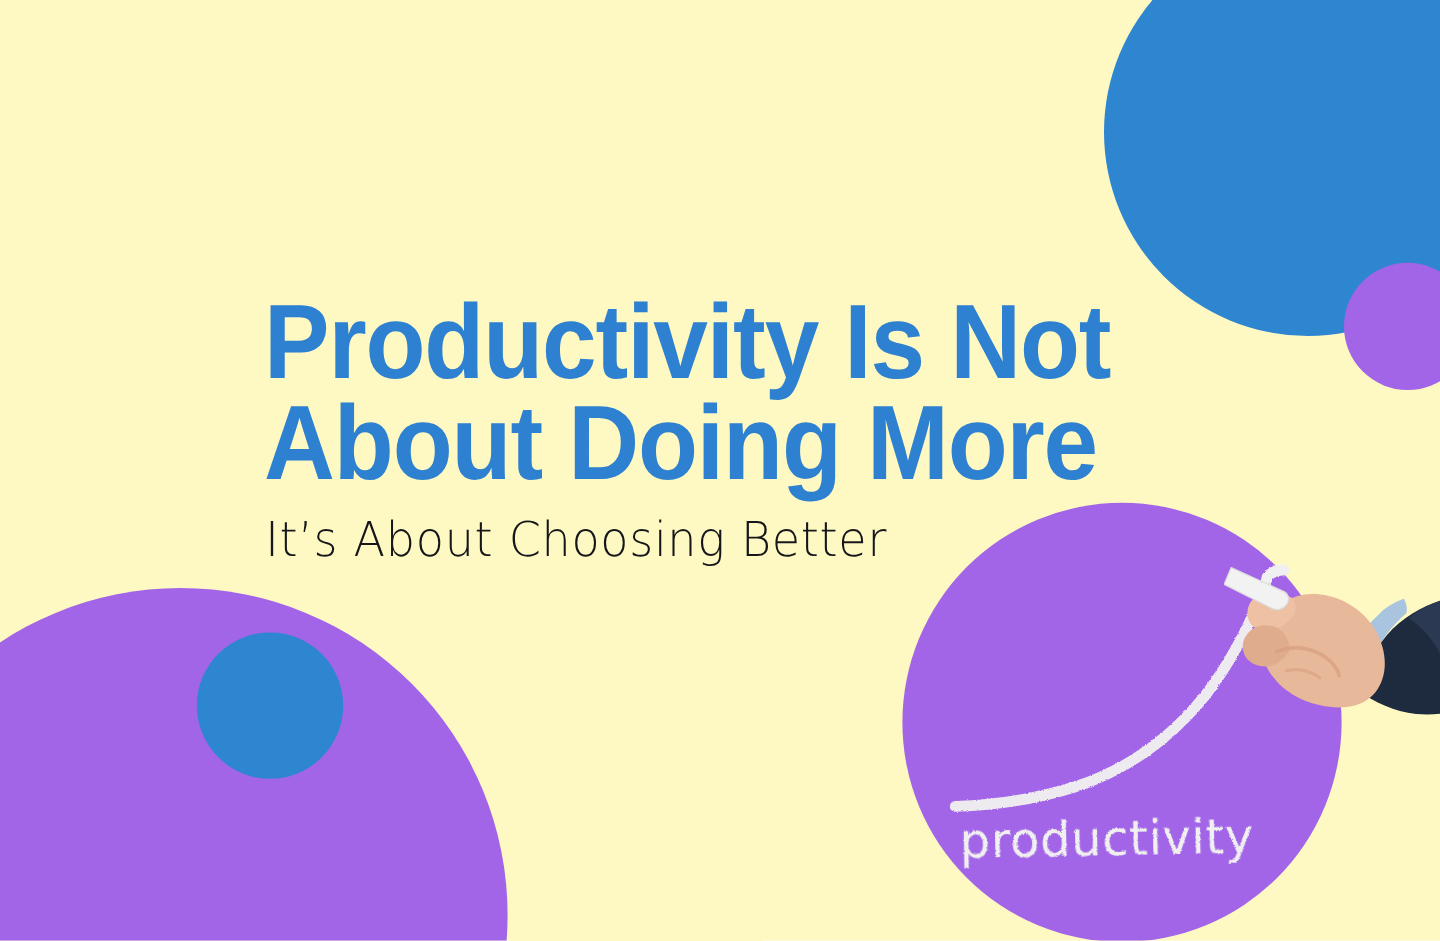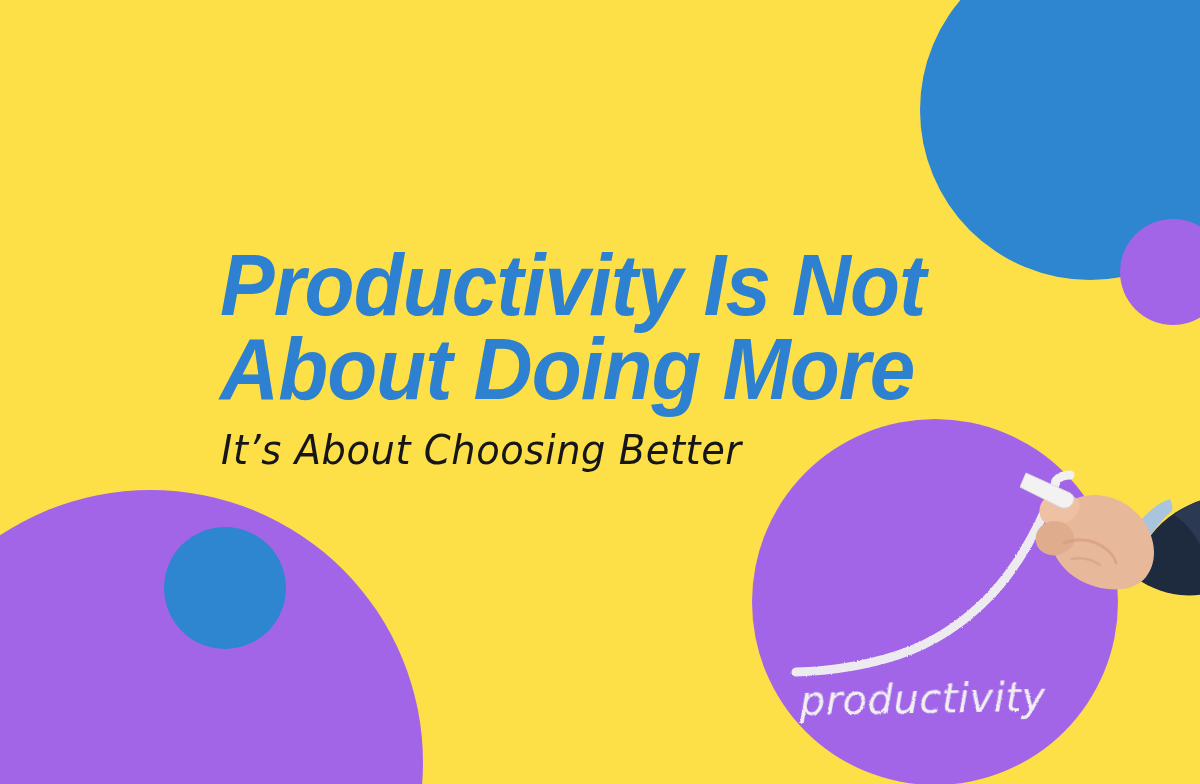--- a/index.html
+++ b/index.html
@@ -11,23 +11,22 @@
     width: 1200px;
     height: 784px;
     overflow: hidden;
     font-family: "Liberation Sans", sans-serif;
   }
 
   #canvas {
     position: relative;
     width: 1200px;
     height: 784px;
-    background: #fde047;
+    background: #fef9c3;
     overflow: hidden;
-    font-style: italic;
   }
 
   
   .shape {
     position: absolute;
     border-radius: 50%;
   }
 
   #shape-blue-top-right {
     left: 920px;

